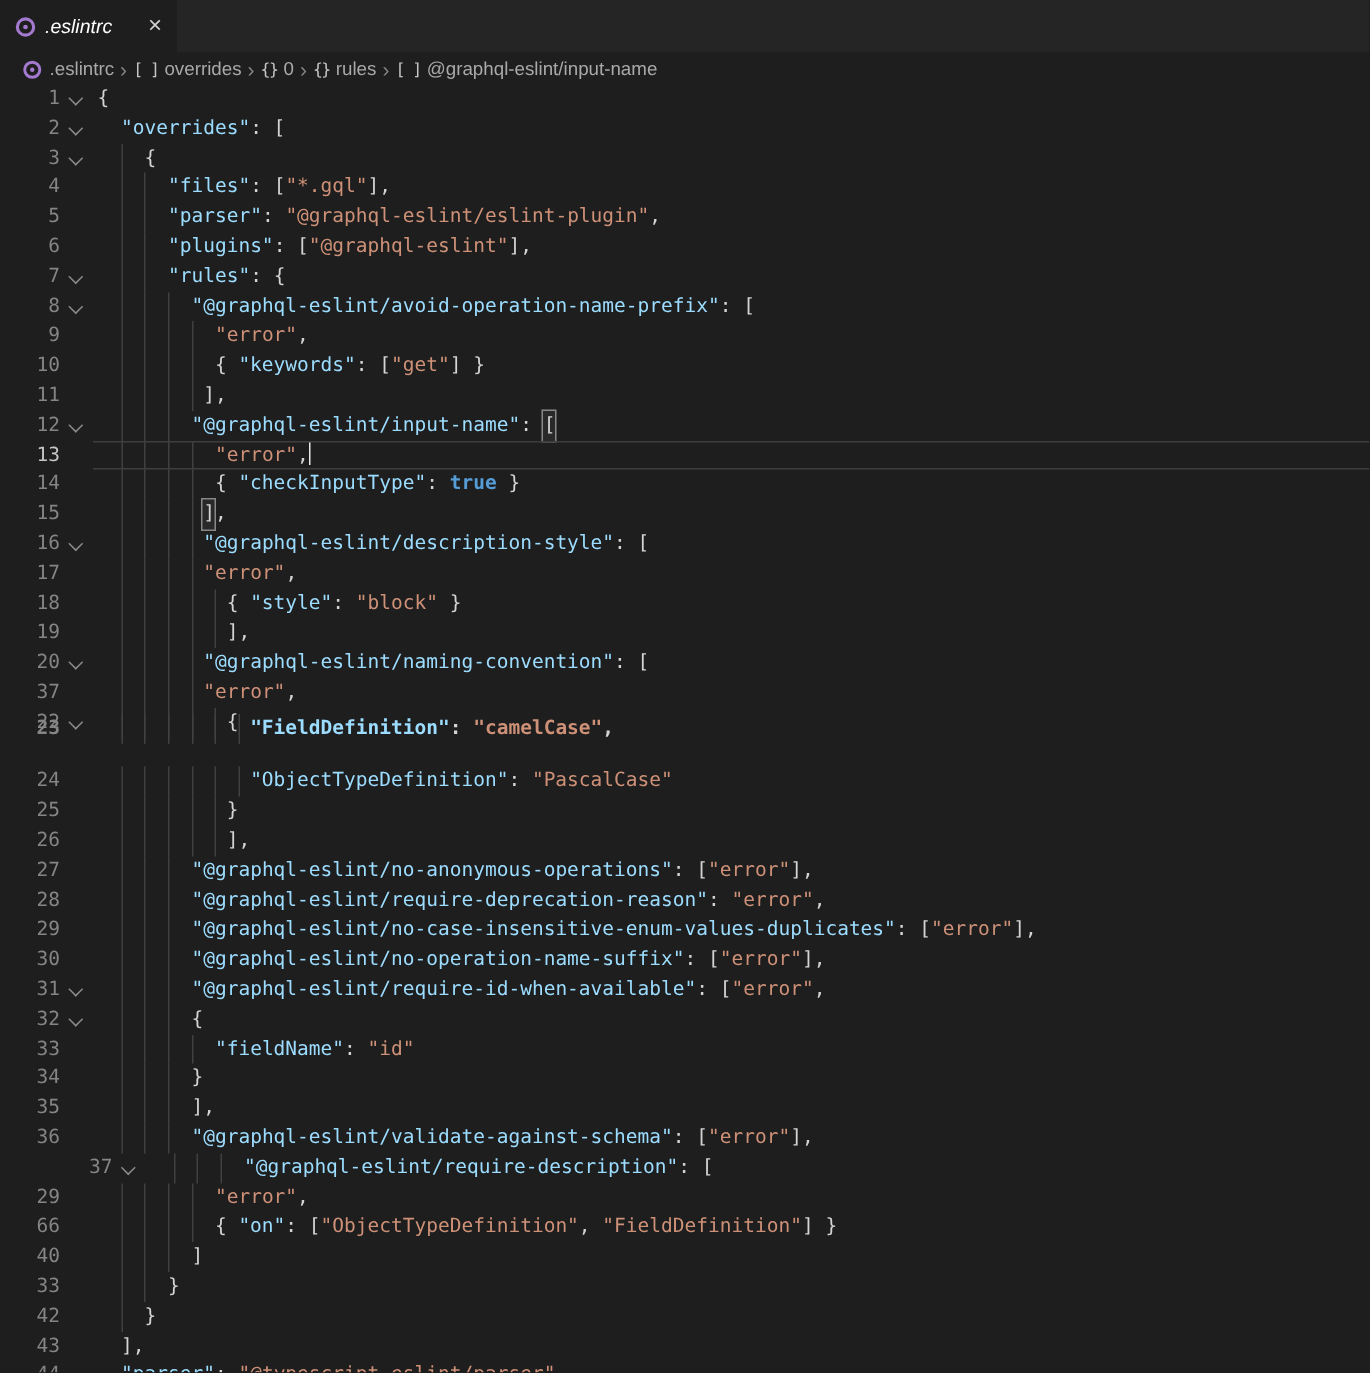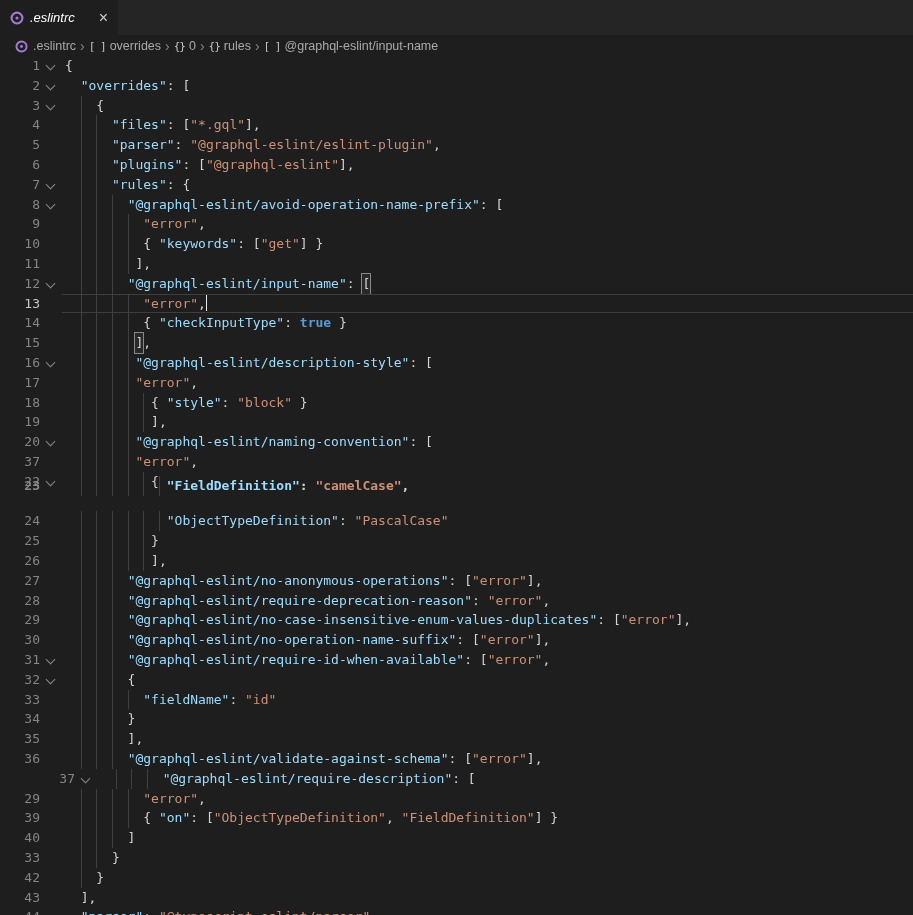--- a/index.html
+++ b/index.html
@@ -208,21 +208,21 @@
       <div class="line" style="top: 768.8px; margin-left: 35px;">
         <span class="lnum">37</span>
         <span class="fold"></span>
         <span class="code"><div class="guide" style="left:2ch"></div><div class="guide" style="left:4ch"></div><div class="guide" style="left:6ch"></div><span class="tk-pun">        </span><span class="tk-key">"@graphql-eslint/require-description"</span><span class="tk-pun">:</span><span class="tk-pun"> [</span></span>
       </div>
       <div class="line" style="top: 788.6px;">
         <span class="lnum">29</span>
         <span class="code"><div class="guide" style="left:2ch"></div><div class="guide" style="left:4ch"></div><div class="guide" style="left:6ch"></div><div class="guide" style="left:8ch"></div><span class="tk-pun">          </span><span class="tk-str">"error"</span><span class="tk-pun">,</span></span>
       </div>
       <div class="line" style="top: 808.4px;">
-        <span class="lnum">39</span>
+        <span class="lnum">66</span>
         <span class="code"><div class="guide" style="left:2ch"></div><div class="guide" style="left:4ch"></div><div class="guide" style="left:6ch"></div><div class="guide" style="left:8ch"></div><span class="tk-pun">          { </span><span class="tk-key">"on"</span><span class="tk-pun">:</span><span class="tk-pun"> [</span><span class="tk-str">"ObjectTypeDefinition"</span><span class="tk-pun">, </span><span class="tk-str">"FieldDefinition"</span><span class="tk-pun">] }</span></span>
       </div>
       <div class="line" style="top: 828.2px;">
         <span class="lnum">40</span>
         <span class="code"><div class="guide" style="left:2ch"></div><div class="guide" style="left:4ch"></div><div class="guide" style="left:6ch"></div><span class="tk-pun">        ]</span></span>
       </div>
       <div class="line" style="top: 848px;">
         <span class="lnum">33</span>
         <span class="code"><div class="guide" style="left:2ch"></div><div class="guide" style="left:4ch"></div><span class="tk-pun">      }</span></span>
       </div>

